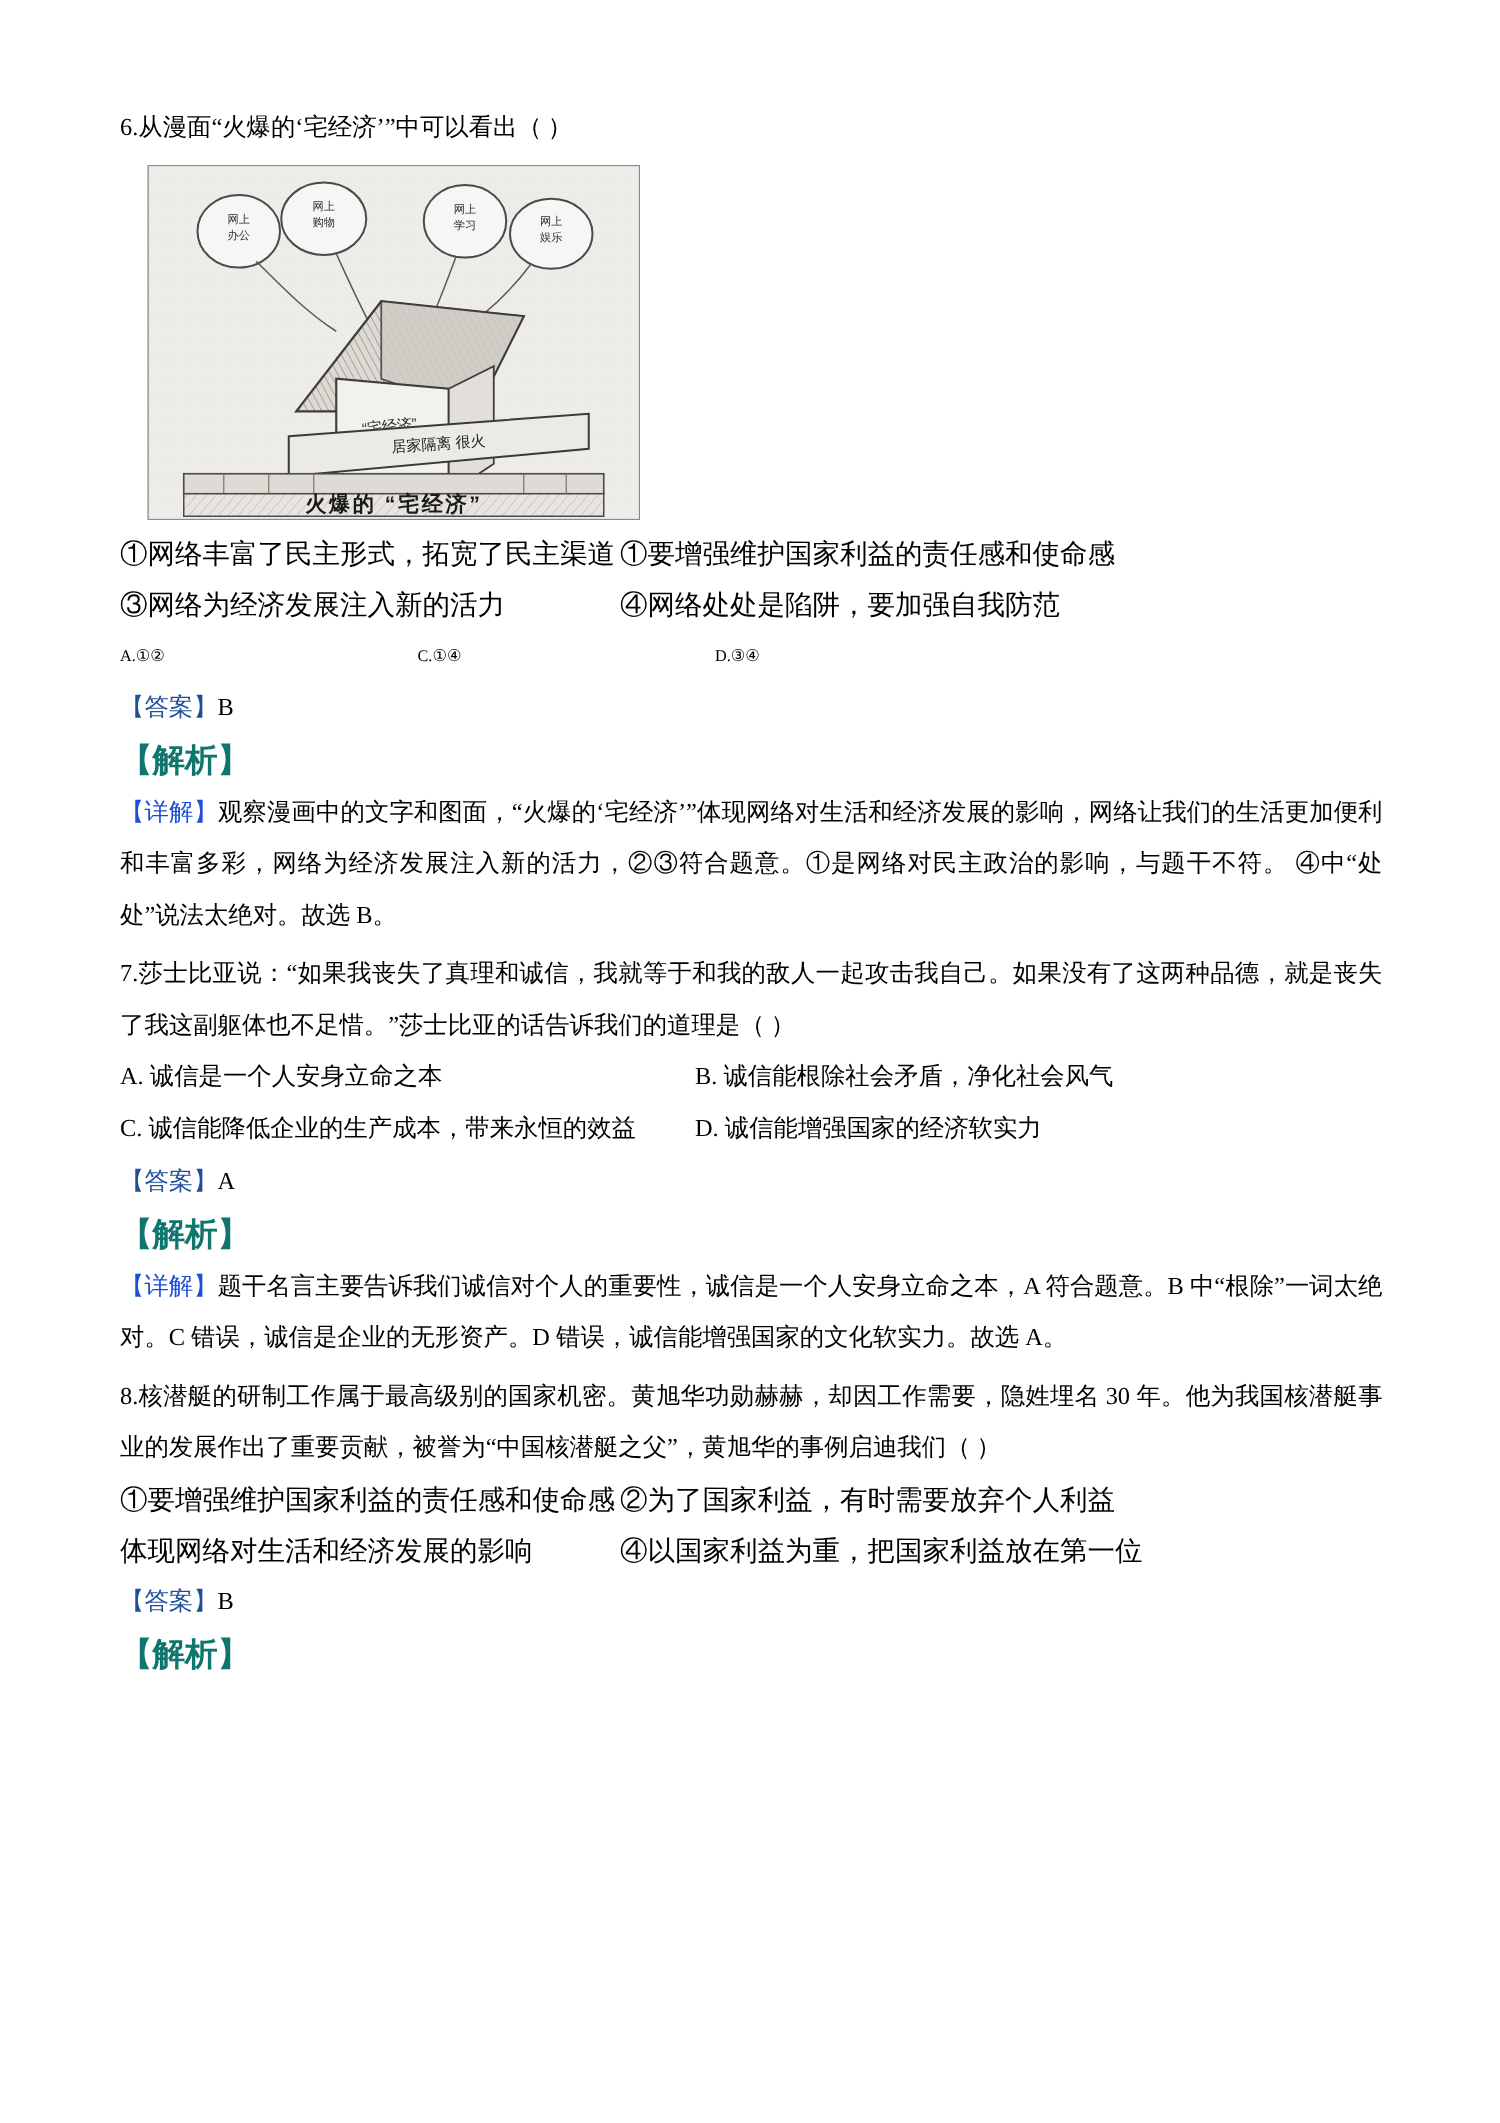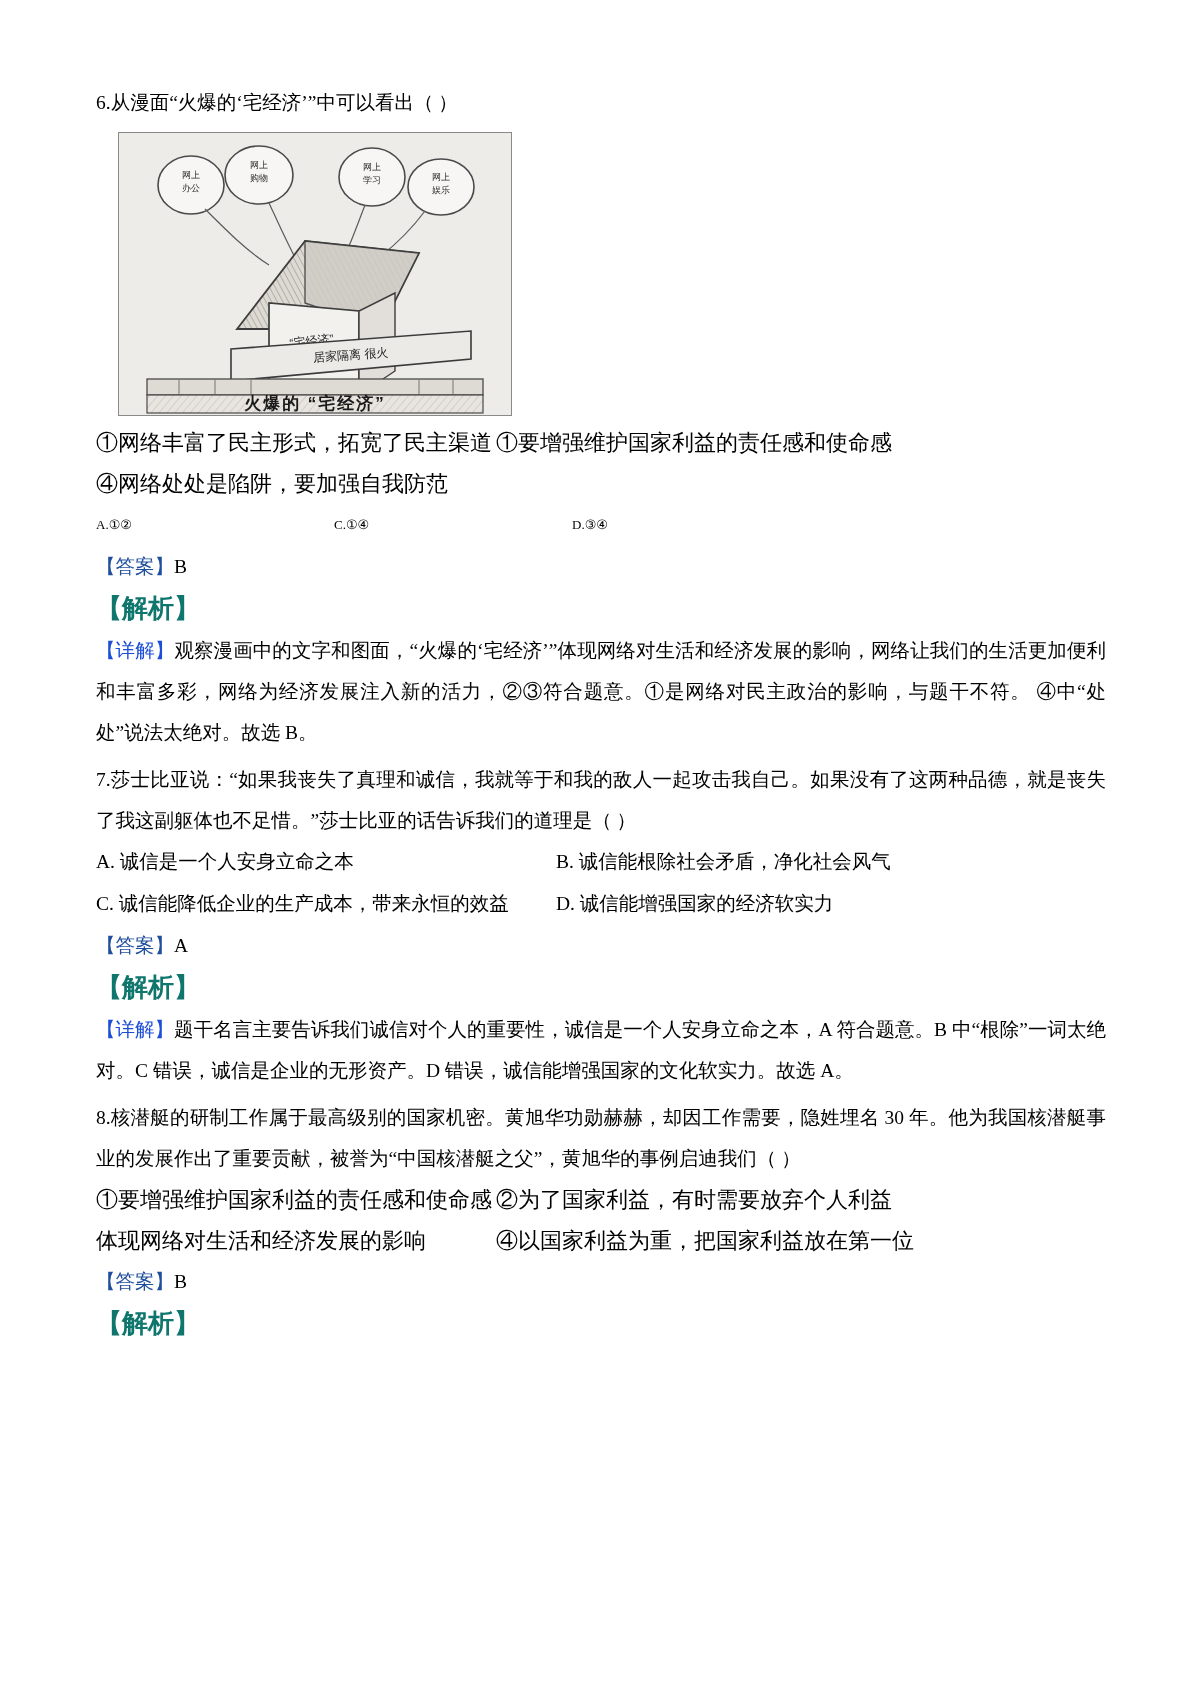--- a/index.html
+++ b/index.html
@@ -173,20 +173,21 @@
         <rect x="28" y="262" width="336" height="18" fill="url(#hatch)" stroke="#4a4a4a" stroke-width="1.2"></rect>
         <text class="comic-caption-text" x="196" y="276" font-size="17" font-weight="bold" fill="#1a1a1a" text-anchor="middle" letter-spacing="2">火爆的 “宅经济”</text>
       </svg>
     </div>
 
     <div class="sub-row">
       <div class="sub1">①网络丰富了民主形式，拓宽了民主渠道</div>
       <div class="sub2">①要增强维护国家利益的责任感和使命感</div>
     </div>
     <div class="sub-row">
+      <div class="sub1">③网络为经济发展注入新的活力</div>
       <div class="sub2">④网络处处是陷阱，要加强自我防范</div>
     </div>
 
     <div class="opts-row">
       <div class="opt opt-a">A.①②</div>
       <div class="opt opt-c">C.①④</div>
       <div class="opt opt-d">D.③④</div>
     </div>
 
     <div class="answer-line">

